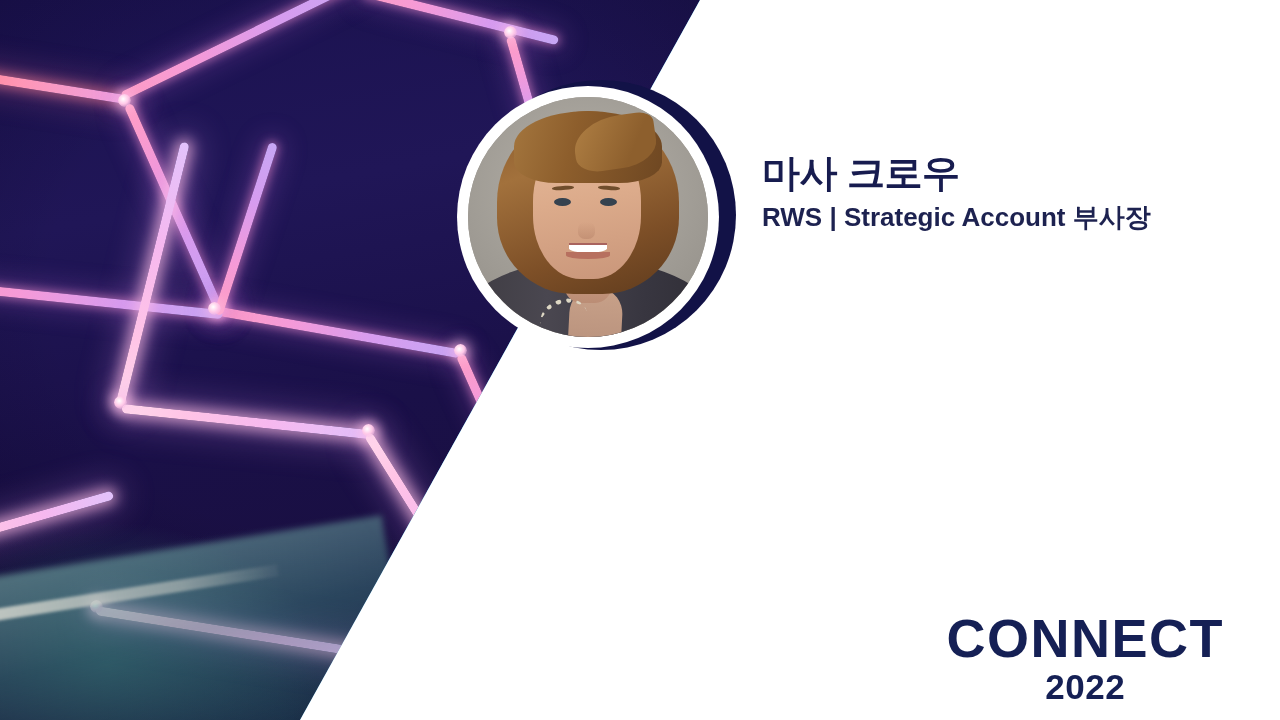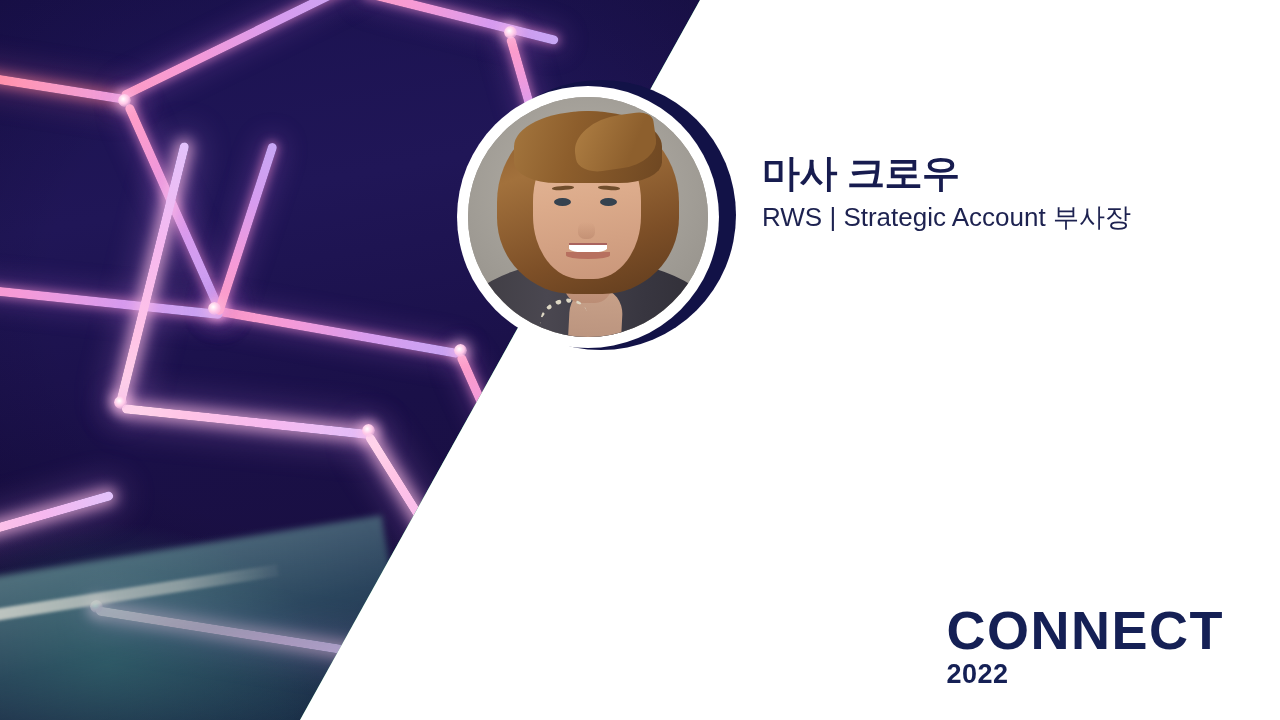--- a/index.html
+++ b/index.html
@@ -6,21 +6,21 @@
   html, body {
     margin: 0;
     padding: 0;
     background: #ffffff;
   }
   #slide {
     position: relative;
     width: 1280px;
     height: 720px;
     overflow: hidden;
-    background: #22c55e;
+    background: #0ea5e9;
     font-family: "Liberation Sans", "DejaVu Sans", sans-serif;
   }
 
   
   .image-panel {
     position: absolute;
     left: 0;
     top: 0;
     width: 720px;
     height: 720px;
@@ -214,21 +214,21 @@
     font-size: 38px;
     font-weight: 700;
     color: #171c4f;
     line-height: 1.15;
     letter-spacing: -0.5px;
     white-space: nowrap;
   }
   .speaker-role {
     margin-top: 6px;
     font-size: 26px;
-    font-weight: 400;
+    font-weight: 700;
     color: #1d2250;
     line-height: 1.2;
     white-space: nowrap;
   }
 
   .slide-title {
     position: absolute;
     left: 524px;
     top: 396px;
     width: 680px;
@@ -237,34 +237,34 @@
     font-weight: 700;
     color: #2e3242;
     line-height: 1.33;
     letter-spacing: -0.5px;
   }
 
   
   .logo-block {
     position: absolute;
     right: 56px;
-    bottom: 32px;
+    bottom: 16px;
     z-index: 5;
-    text-align: left;
+    text-align: center;
   }
   .logo-word {
     font-size: 54px;
     font-weight: 700;
     letter-spacing: 1.5px;
     color: #152055;
     line-height: 1;
   }
   .logo-year {
     margin-top: 4px;
-    font-size: 27px;
+    font-size: 35px;
     font-weight: 700;
     letter-spacing: 0.5px;
     color: #152055;
     line-height: 1;
   }
 </style>
 </head>
 <body>
 
 <div id="slide">

